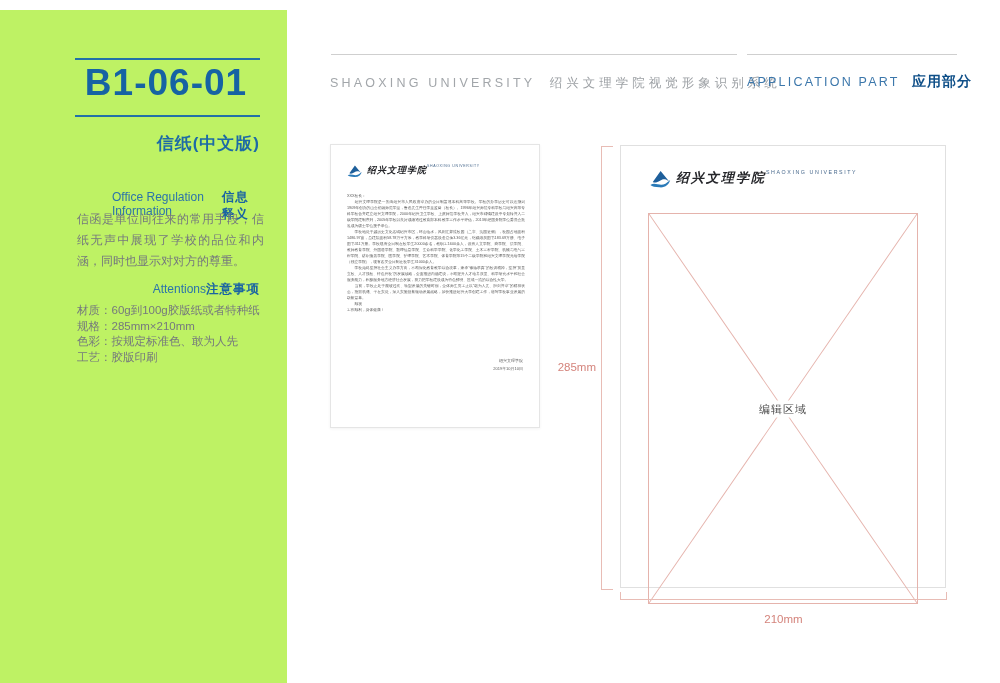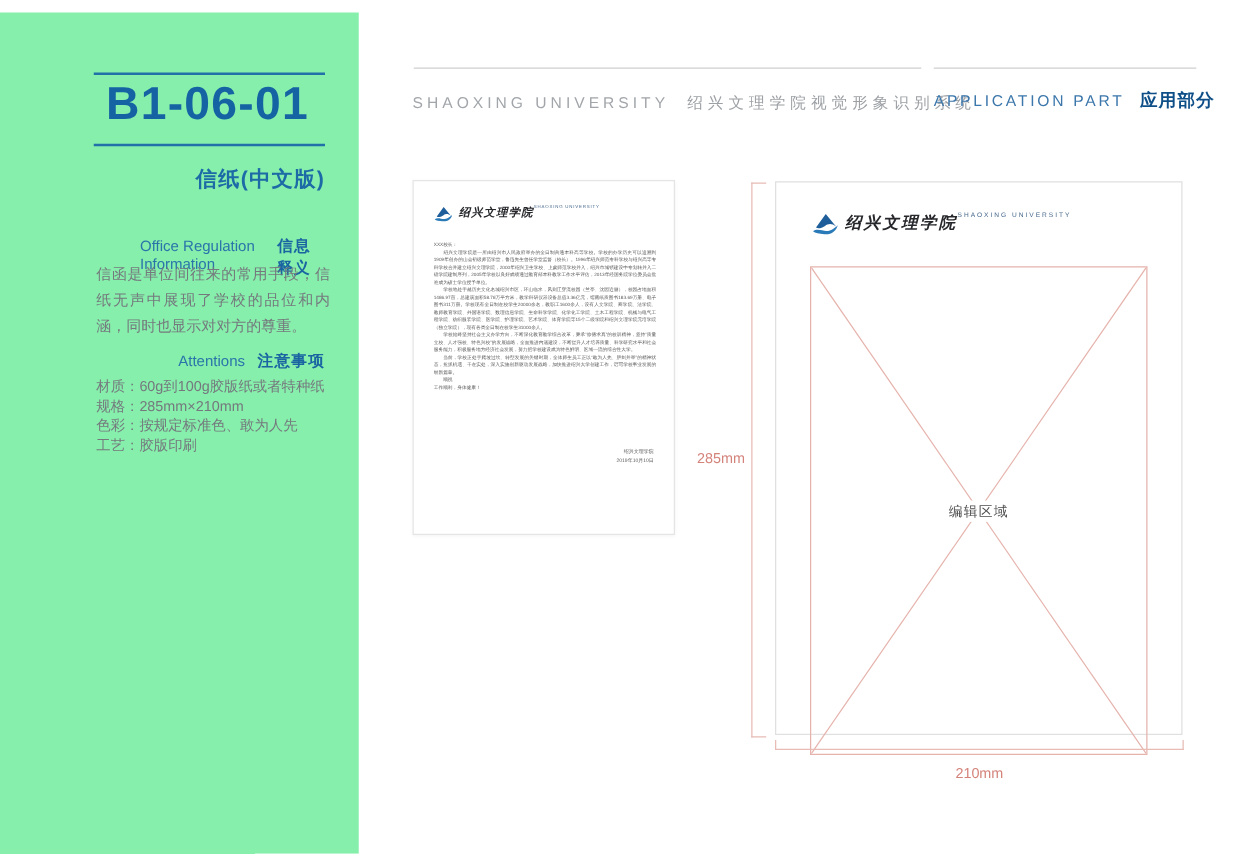--- a/index.html
+++ b/index.html
@@ -1,32 +1,32 @@
 <!DOCTYPE html>
 <html><head>
 <meta charset="utf-8">
 <style>
   * { margin:0; padding:0; box-sizing:border-box; }
   html,body { width:1000px; height:683px; overflow:hidden; background:#fff;
               font-family:"Liberation Sans", sans-serif; }
   .canvas { position:relative; width:1000px; height:683px; background:#fff; }
 
   
-  .sidebar { position:absolute; left:0; top:10px; width:287px; height:673px; background:#86efac; }
+  .sidebar { position:absolute; left:0; top:10px; width:287px; height:673px; background:#bef264; }
   .rule { position:absolute; left:75px; width:185px; height:2px; background:#2270a8; }
   .rule-top { top:48px; } .rule-bottom { top:105px; }
   .code { position:absolute; left:70px; top:52px; width:192px; text-align:center;
           font-size:37px; font-weight:bold; color:#1663a3; letter-spacing:1px; }
   .subtitle { position:absolute; left:75px; top:122px; width:185px; text-align:right;
               font-size:17px; font-weight:bold; color:#1c6aa6; letter-spacing:1px; }
   .sec-head { position:absolute; left:77px; width:183px; display:flex; align-items:baseline; }
   .sec-head .en { font-size:12px; color:#2b74aa;margin-left:35px; }
   .sec-head .zh { font-size:12.5px; font-weight:bold; color:#1a64a2; letter-spacing:1px; }
   .head-info { top:179px; justify-content:space-between; }
-  .head-attn { top:271px; justify-content:flex-end; gap:10px; }
+  .head-attn { top:271px; justify-content:flex-end; gap:0; }
   .info-body { position:absolute; left:77px; top:199px; width:187px; font-size:12px;
                line-height:21px; color:#75797d; text-align:justify; }
   .attn-lines { position:absolute; left:77px; top:293px; font-size:11.5px;
                 line-height:15.5px; color:#75797d; }
 
   
   .hline { position:absolute; top:54px; height:1px; background:#cfcfcf; }
   .hline-center { left:331px; width:406px; }
   .hline-right { left:747px; width:210px; }
   .hdr-center { position:absolute; left:330px; top:73px; white-space:nowrap; }

